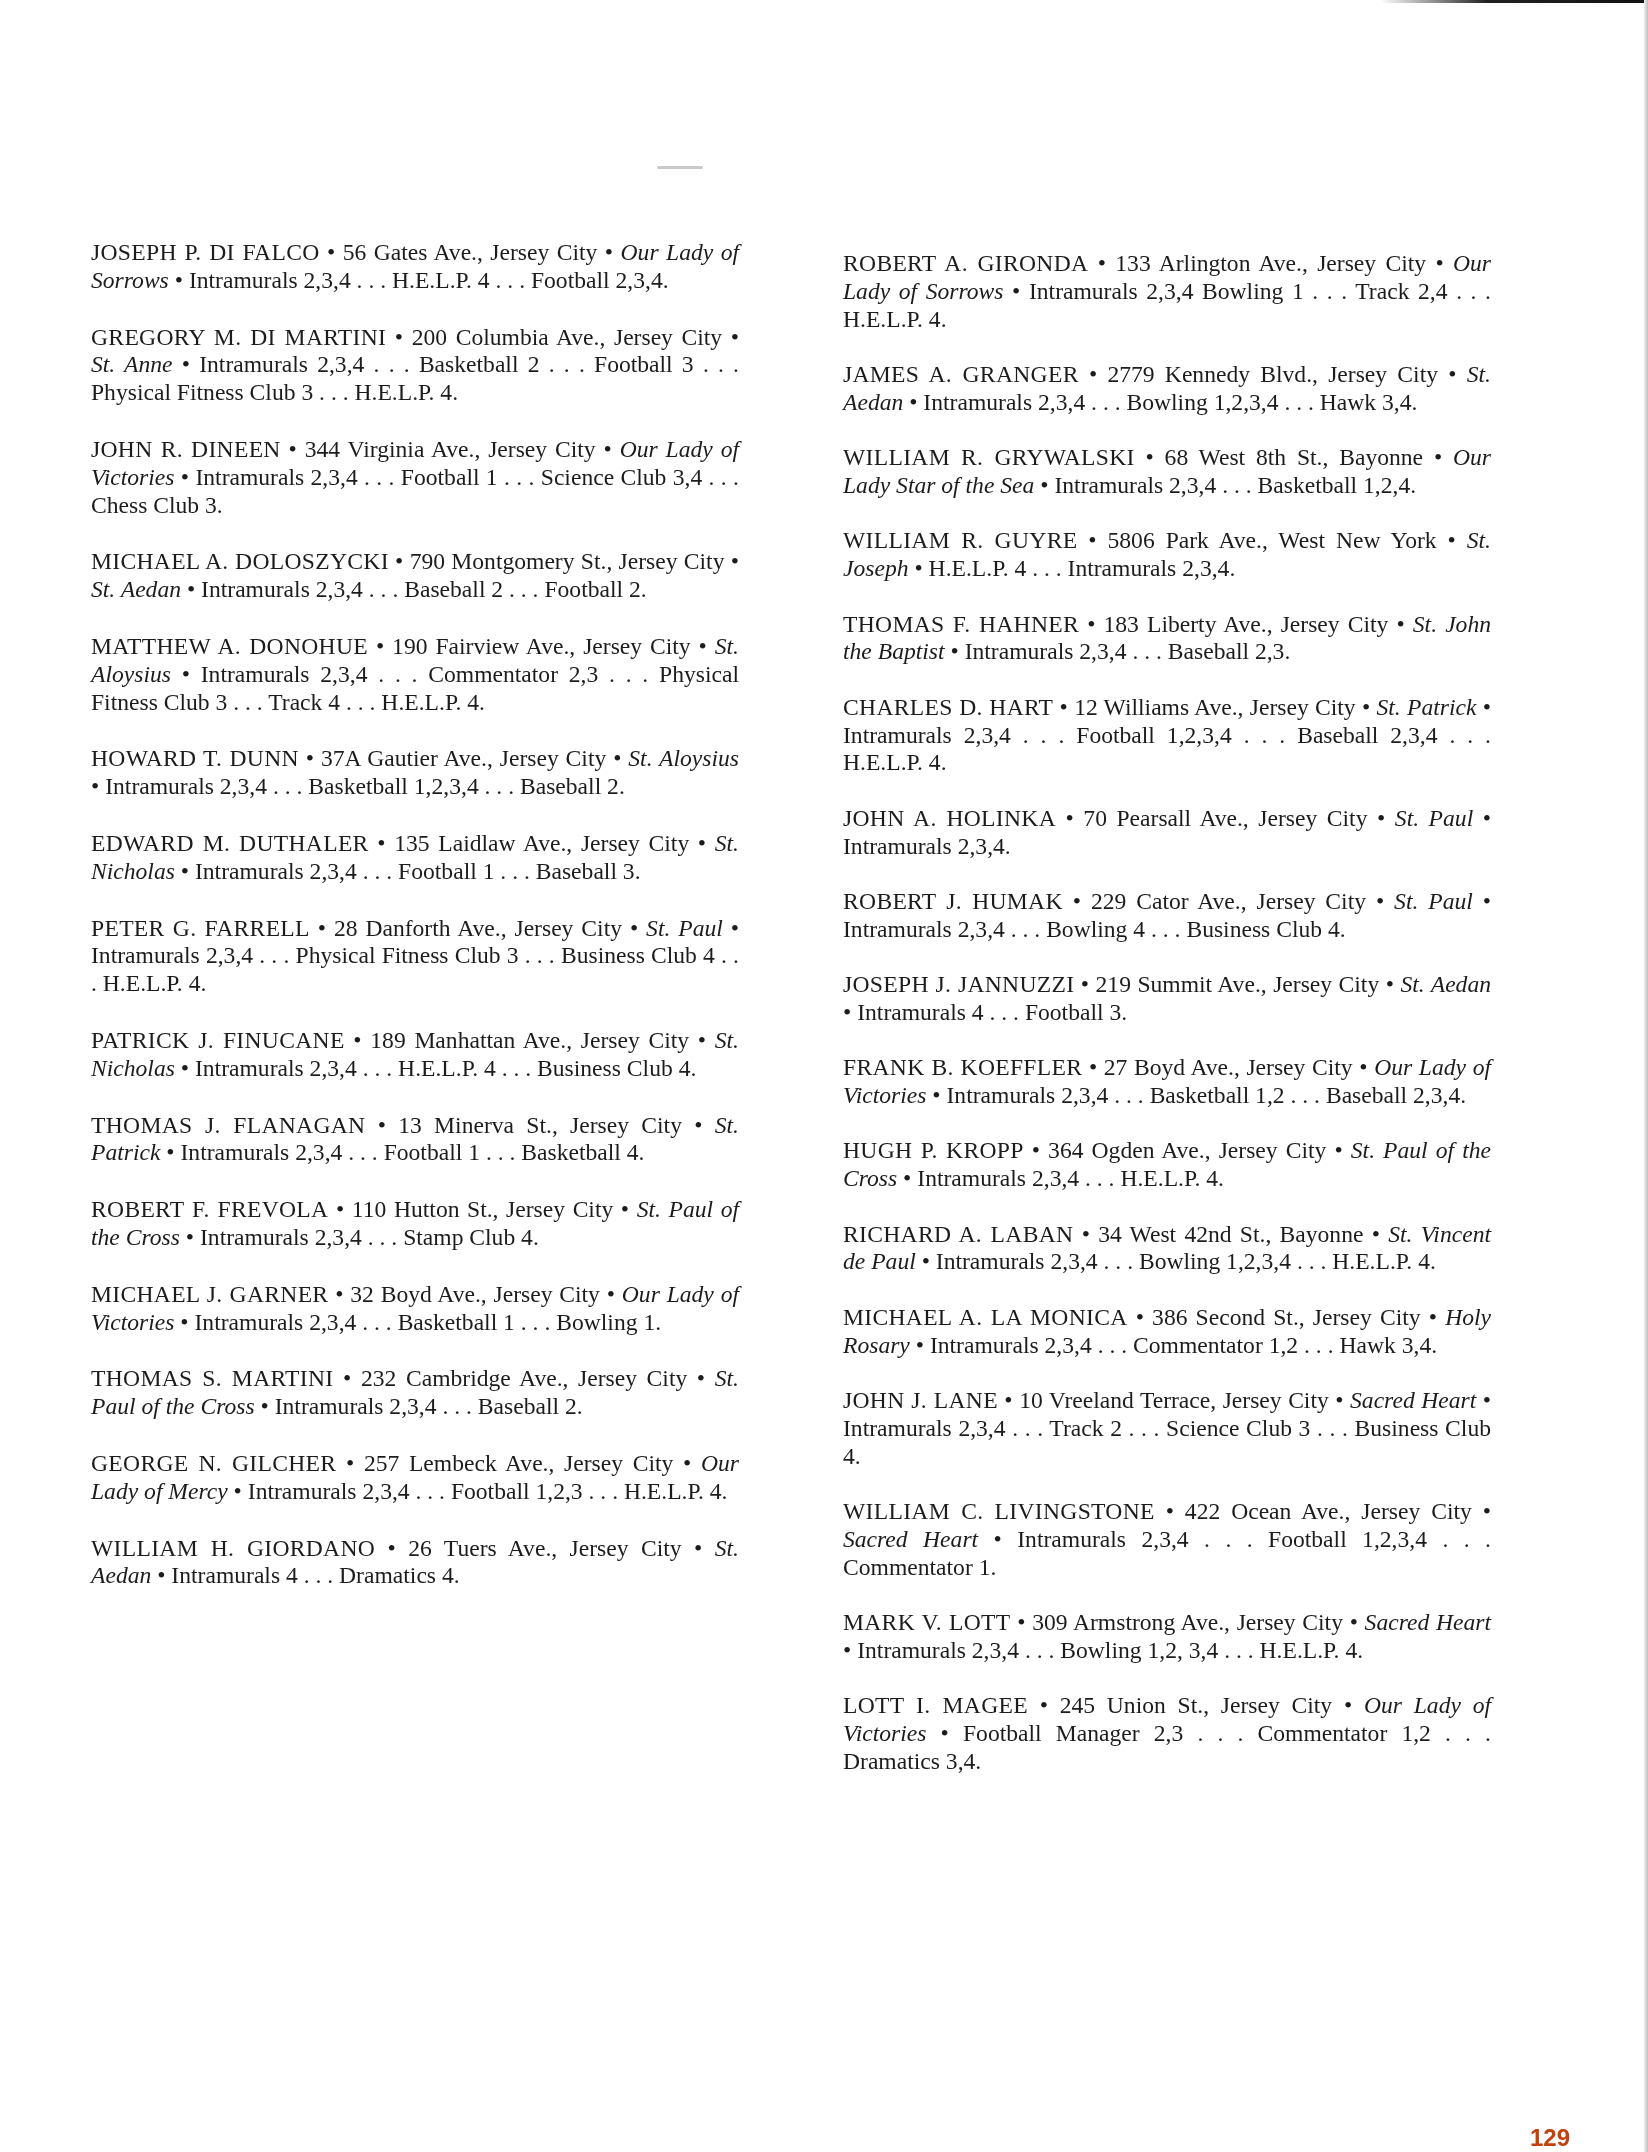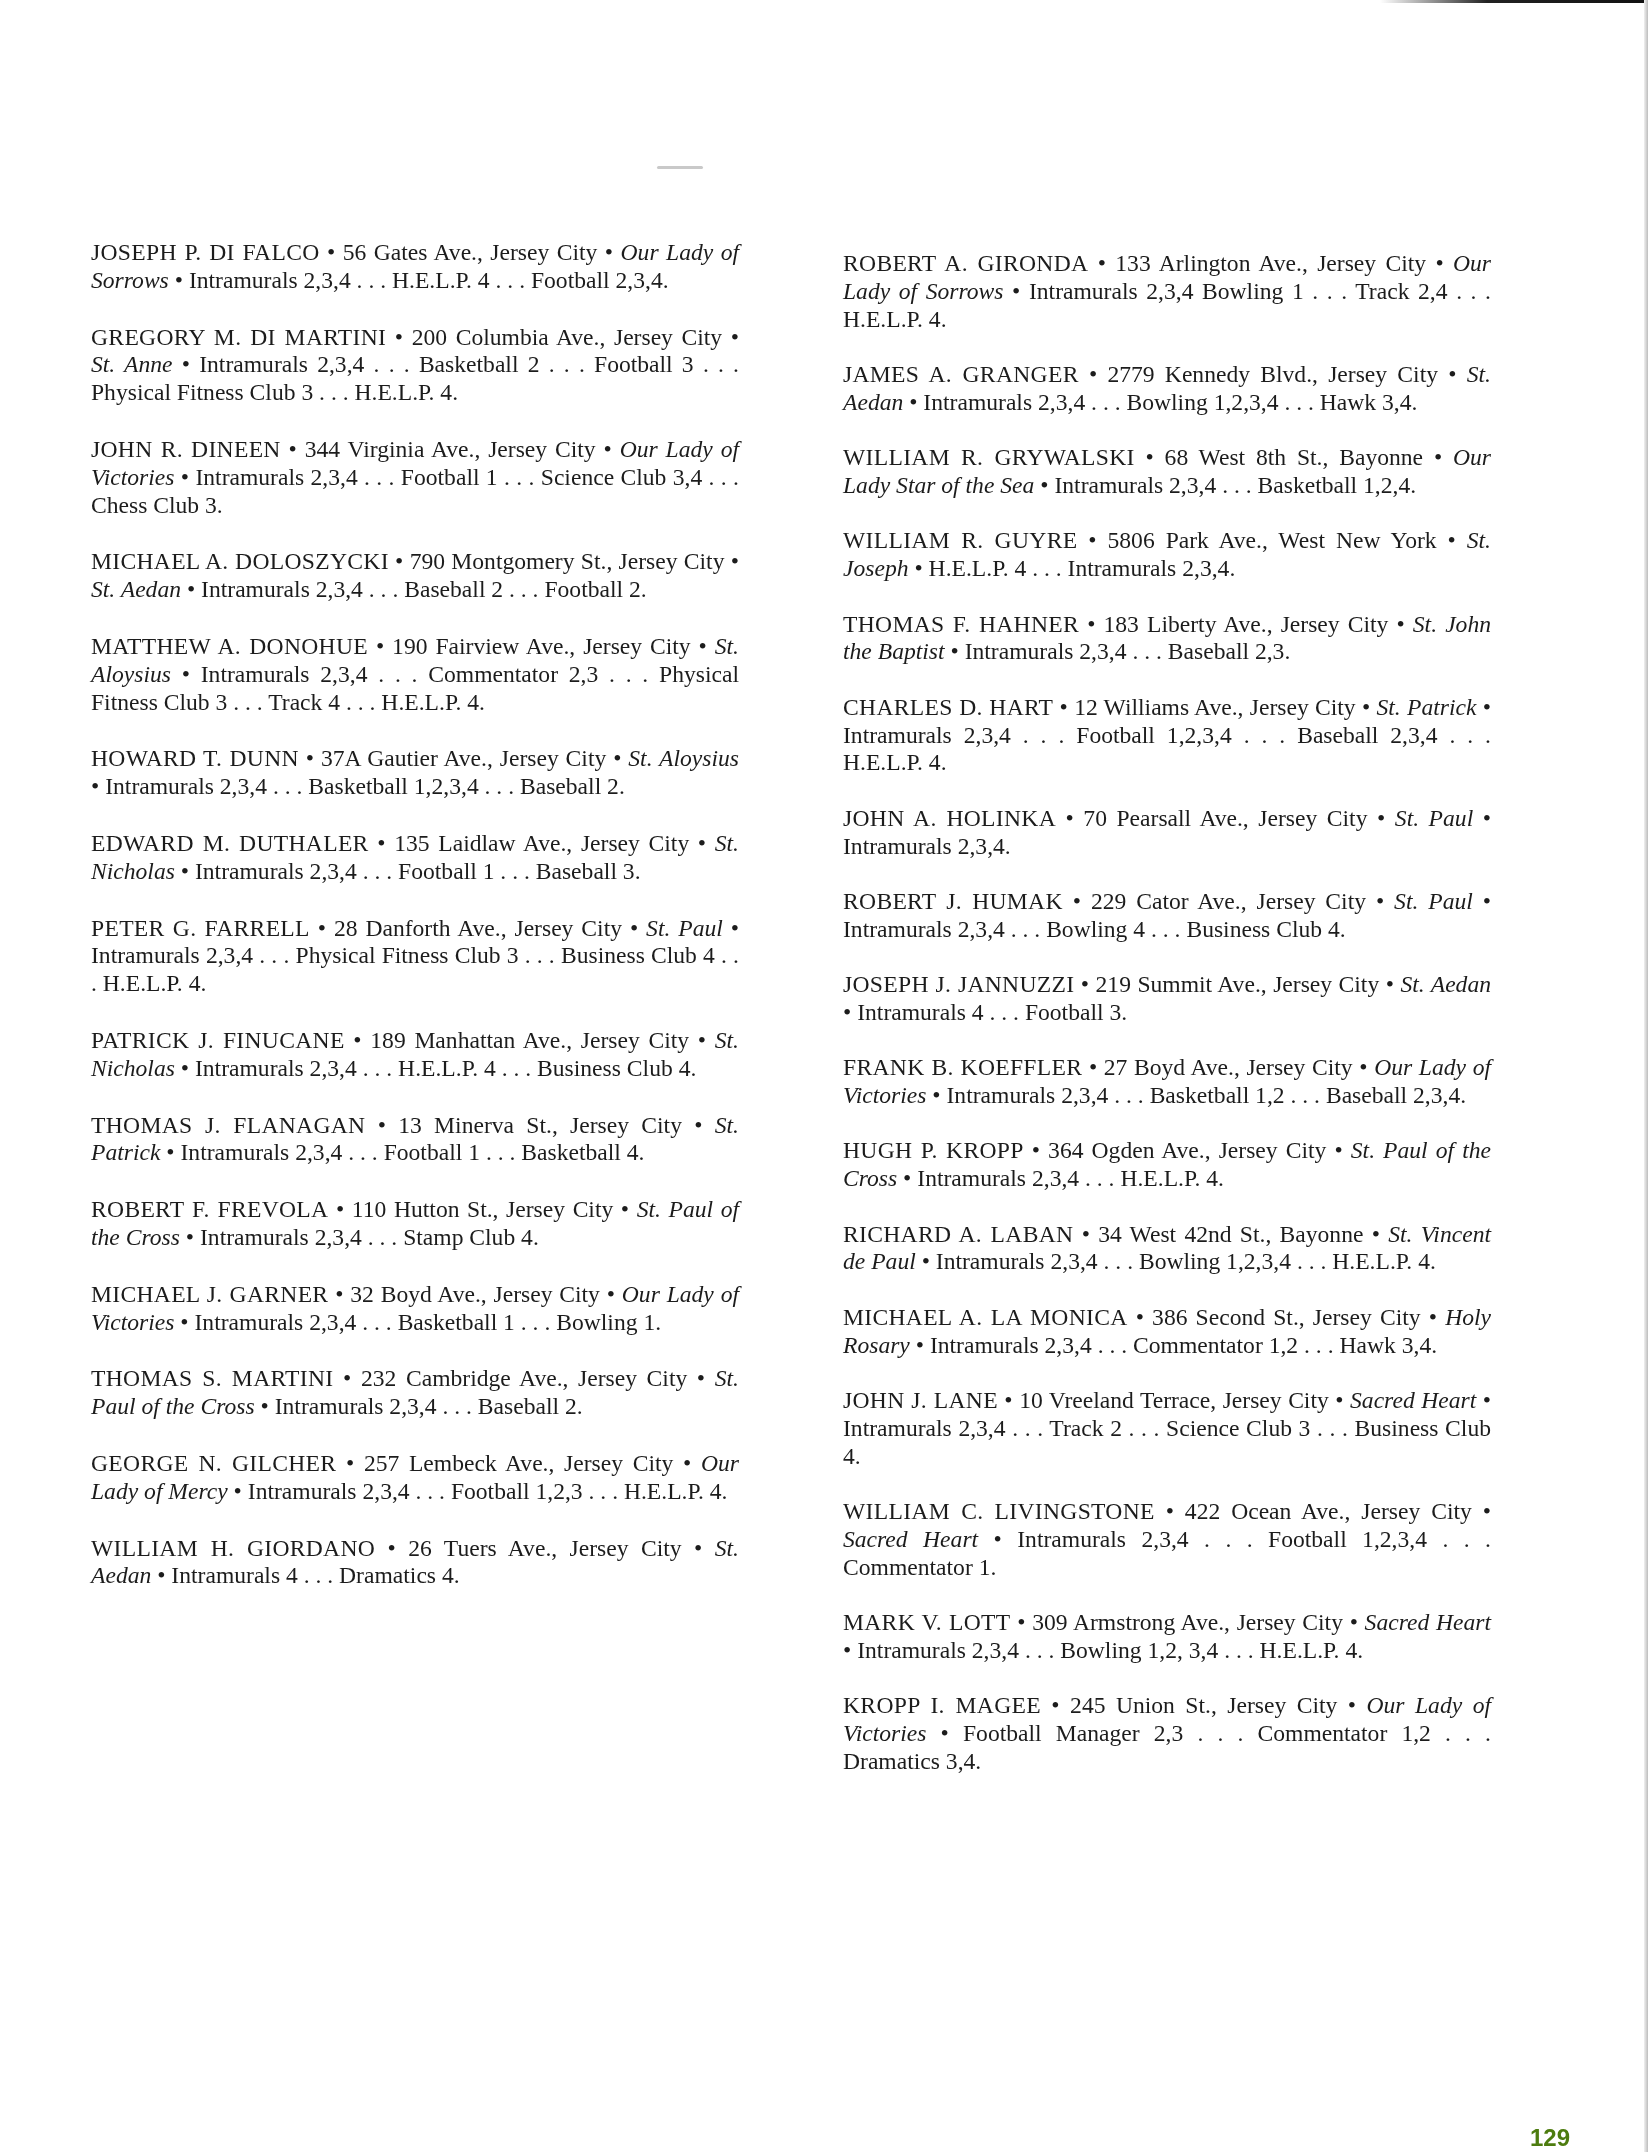--- a/index.html
+++ b/index.html
@@ -26,21 +26,21 @@
   .col-right { left: 843px; top: 250px; width: 648px; }
   .entry {
     font-size: 23.6px; line-height: 27.8px; text-align: justify; hyphens: manual;
     margin: 0 0 29px 0;
   }
   .col-right .entry { margin-bottom: 27.6px; }
   .name { letter-spacing: 0.3px; }
   .parish { font-style: italic; }
   .page-number {
     position: absolute; left: 1530px; top: 2124px;
-    font-family: "Liberation Sans", "DejaVu Sans", sans-serif; font-weight: bold; font-size: 24px; color: #4d7c0f;
+    font-family: "Liberation Sans", "DejaVu Sans", sans-serif; font-weight: bold; font-size: 24px; color: #c2410c;
   }
 </style>
 </head>
 <body>
 
 <div class="page-edge-top"></div>
 <div class="page-edge-right"></div>
 <div class="top-mark"></div>
 
 <div class="column col-left">
@@ -70,16 +70,16 @@
     <p class="entry"><span class="name">JOHN A. HOLINKA</span><span class="sep"> • </span><span class="address">70 Pearsall Ave., Jersey City</span><span class="sep"> • </span><span class="parish">St. Paul</span><span class="sep"> • </span><span class="activities">Intramurals 2,3,4.</span></p>
     <p class="entry"><span class="name">ROBERT J. HUMAK</span><span class="sep"> • </span><span class="address">229 Cator Ave., Jersey City</span><span class="sep"> • </span><span class="parish">St. Paul</span><span class="sep"> • </span><span class="activities">Intramurals 2,3,4 . . . Bowling 4 . . . Business Club 4.</span></p>
     <p class="entry"><span class="name">JOSEPH J. JANNUZZI</span><span class="sep"> • </span><span class="address">219 Summit Ave., Jersey City</span><span class="sep"> • </span><span class="parish">St. Aedan</span><span class="sep"> • </span><span class="activities">Intramurals 4 . . . Football 3.</span></p>
     <p class="entry"><span class="name">FRANK B. KOEFFLER</span><span class="sep"> • </span><span class="address">27 Boyd Ave., Jersey City</span><span class="sep"> • </span><span class="parish">Our Lady of Victories</span><span class="sep"> • </span><span class="activities">Intramurals 2,3,4 . . . Basketball 1,2 . . . Baseball 2,3,4.</span></p>
     <p class="entry"><span class="name">HUGH P. KROPP</span><span class="sep"> • </span><span class="address">364 Ogden Ave., Jersey City</span><span class="sep"> • </span><span class="parish">St. Paul of the Cross</span><span class="sep"> • </span><span class="activities">Intramurals 2,3,4 . . . H.E.L.P. 4.</span></p>
     <p class="entry"><span class="name">RICHARD A. LABAN</span><span class="sep"> • </span><span class="address">34 West 42nd St., Bayonne</span><span class="sep"> • </span><span class="parish">St. Vincent de Paul</span><span class="sep"> • </span><span class="activities">Intramurals 2,3,4 . . . Bowl­ing 1,2,3,4 . . . H.E.L.P. 4.</span></p>
     <p class="entry"><span class="name">MICHAEL A. LA MONICA</span><span class="sep"> • </span><span class="address">386 Second St., Jer­sey City</span><span class="sep"> • </span><span class="parish">Holy Rosary</span><span class="sep"> • </span><span class="activities">Intramurals 2,3,4 . . . Com­mentator 1,2 . . . Hawk 3,4.</span></p>
     <p class="entry"><span class="name">JOHN J. LANE</span><span class="sep"> • </span><span class="address">10 Vreeland Terrace, Jersey City</span><span class="sep"> • </span><span class="parish">Sacred Heart</span><span class="sep"> • </span><span class="activities">Intramurals 2,3,4 . . . Track 2 . . . Science Club 3 . . . Business Club 4.</span></p>
     <p class="entry"><span class="name">WILLIAM C. LIVINGSTONE</span><span class="sep"> • </span><span class="address">422 Ocean Ave., Jersey City</span><span class="sep"> • </span><span class="parish">Sacred Heart</span><span class="sep"> • </span><span class="activities">Intramurals 2,3,4 . . . Football 1,2,3,4 . . . Commentator 1.</span></p>
     <p class="entry"><span class="name">MARK V. LOTT</span><span class="sep"> • </span><span class="address">309 Armstrong Ave., Jersey City</span><span class="sep"> • </span><span class="parish">Sacred Heart</span><span class="sep"> • </span><span class="activities">Intramurals 2,3,4 . . . Bowling 1,2, 3,4 . . . H.E.L.P. 4.</span></p>
-    <p class="entry"><span class="name">KROPP I. MAGEE</span><span class="sep"> • </span><span class="address">245 Union St., Jersey City</span><span class="sep"> • </span><span class="parish">Our Lady of Victories</span><span class="sep"> • </span><span class="activities">Football Manager 2,3 . . . Commentator 1,2 . . . Dramatics 3,4.</span></p>
+    <p class="entry"><span class="name">LOTT I. MAGEE</span><span class="sep"> • </span><span class="address">245 Union St., Jersey City</span><span class="sep"> • </span><span class="parish">Our Lady of Victories</span><span class="sep"> • </span><span class="activities">Football Manager 2,3 . . . Commentator 1,2 . . . Dramatics 3,4.</span></p>
   </div>
 
 <div class="page-number">129</div>
 
 </body></html>

